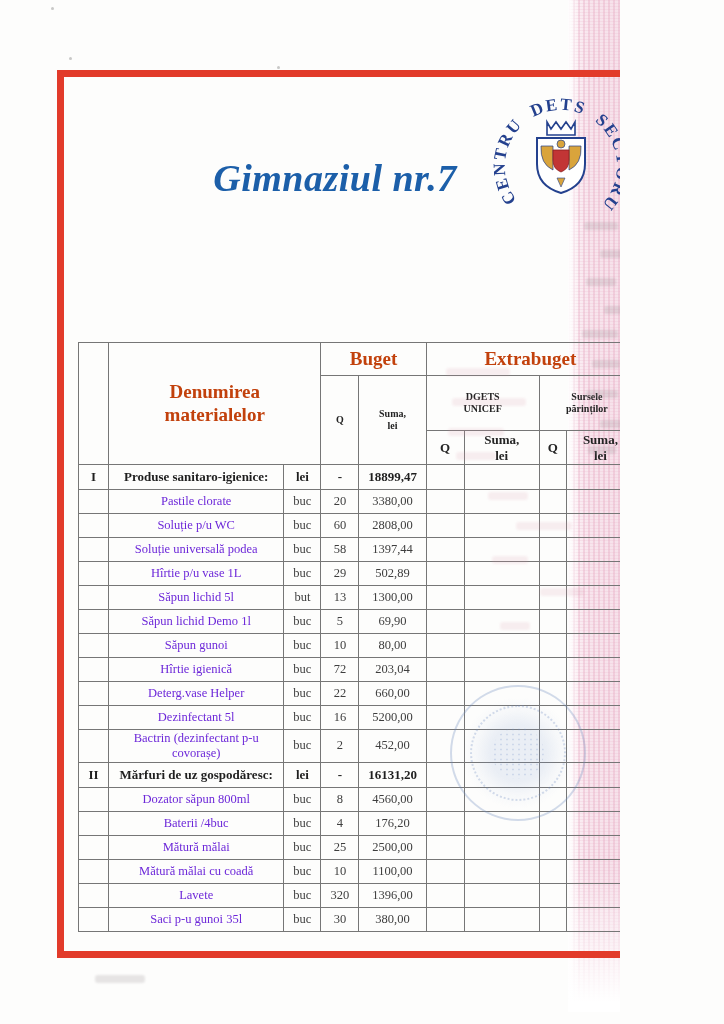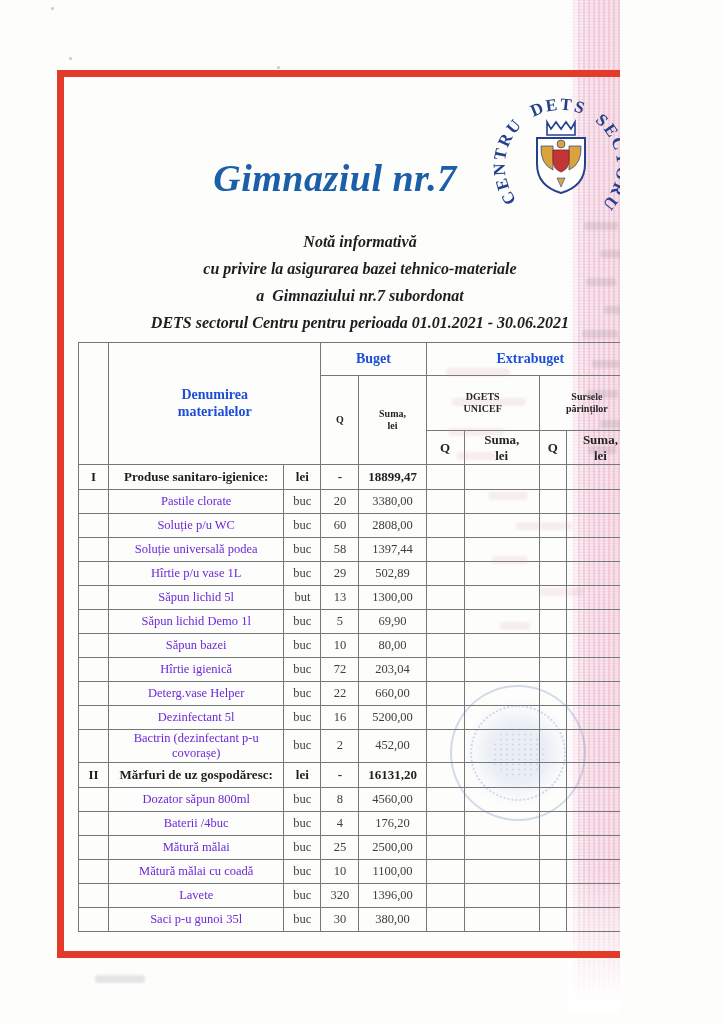--- a/index.html
+++ b/index.html
@@ -32,21 +32,21 @@
 
   .subtitles{position:absolute;left:100px;top:228px;width:520px;text-align:center;}
   .subtitles .line{font-size:16px;font-weight:bold;font-style:italic;color:#1d1d1d;
                    line-height:27px;white-space:pre-wrap;}
 
   
   table.mat{position:absolute;left:78px;top:342px;width:557px;border-collapse:collapse;
             table-layout:fixed;font-size:12.5px;color:#3e3e3e;background:transparent;}
   table.mat td{border:1px solid #767676;vertical-align:middle;text-align:center;
                padding:1px 3px;line-height:1.18;}
-  table.mat tr.h1 td{height:30px;font-weight:bold;font-size:14px;color:#1d4ed8;text-align:center;}
+  table.mat tr.h1 td{height:30px;font-weight:bold;font-size:19px;color:#c2410c;text-align:center;}
   table.mat tr.h2 td{height:52px;font-weight:bold;font-size:10px;color:#242424;}
   table.mat tr.h3 td{height:31px;font-weight:bold;font-size:13px;color:#242424;}
   .pre{white-space:pre-line;}
   table.mat tbody tr{height:24px;}
   table.mat tbody tr.section{height:25px;}
   td.c-name{text-align:left;padding-left:7px;color:#6d28d9;}
   tr.section td{font-weight:bold;color:#1f1f1f;font-size:13px;}
 
   
   .stamp-faint{position:absolute;left:450px;top:685px;width:132px;height:132px;
@@ -87,26 +87,20 @@
       <path d="M74,36 l4,7 5,-7 5,7 5,-7 5,7 4,-7 v13 h-28 z" fill="#ffffff" stroke="#24418e" stroke-width="1.6"></path>
       <path d="M64,52 h48 v26 q0,22 -24,29 q-24,-7 -24,-29 z" fill="#ffffff" stroke="#24418e" stroke-width="2"></path>
       <path d="M68,60 q-1,18 12,24 l0,-24 z" fill="#d9a43c" stroke="#24418e" stroke-width=".7"></path>
       <path d="M108,60 q1,18 -12,24 l0,-24 z" fill="#d9a43c" stroke="#24418e" stroke-width=".7"></path>
       <circle cx="88" cy="58" r="4" fill="#d9a43c" stroke="#24418e" stroke-width=".7"></circle>
       <path d="M80,64 h16 v10 q0,9 -8,12 q-8,-3 -8,-12 z" fill="#c23535" stroke="#8a2020" stroke-width=".8"></path>
       <path d="M84,92 h8 l-4,9 z" fill="#d9a43c" stroke="#24418e" stroke-width=".6"></path>
     </g>
   </svg>
 
-  <div class="subtitles">
-    <div class="line">Notă informativă</div>
-    <div class="line">cu privire la asigurarea bazei tehnico-materiale</div>
-    <div class="line">a  Gimnaziului nr.7 subordonat</div>
-    <div class="line">DETS sectorul Centru pentru perioada 01.01.2021 - 30.06.2021</div>
-  </div>
 
   <table class="mat">
     <colgroup>
       <col style="width:30px">
         <col style="width:175px">
         <col style="width:37px">
       <col style="width:38px">
         <col style="width:67px">
       <col style="width:38px">
         <col style="width:75px">
@@ -212,21 +206,21 @@
     <td>buc</td>
     <td>5</td>
     <td>69,90</td>
     <td></td>
     <td></td>
     <td></td>
     <td></td>
   </tr>
         <tr>
     <td></td>
-    <td class="c-name">Săpun bazei</td>
+    <td class="c-name">Săpun gunoi</td>
     <td>buc</td>
     <td>10</td>
     <td>80,00</td>
     <td></td>
     <td></td>
     <td></td>
     <td></td>
   </tr>
         <tr>
     <td></td>

